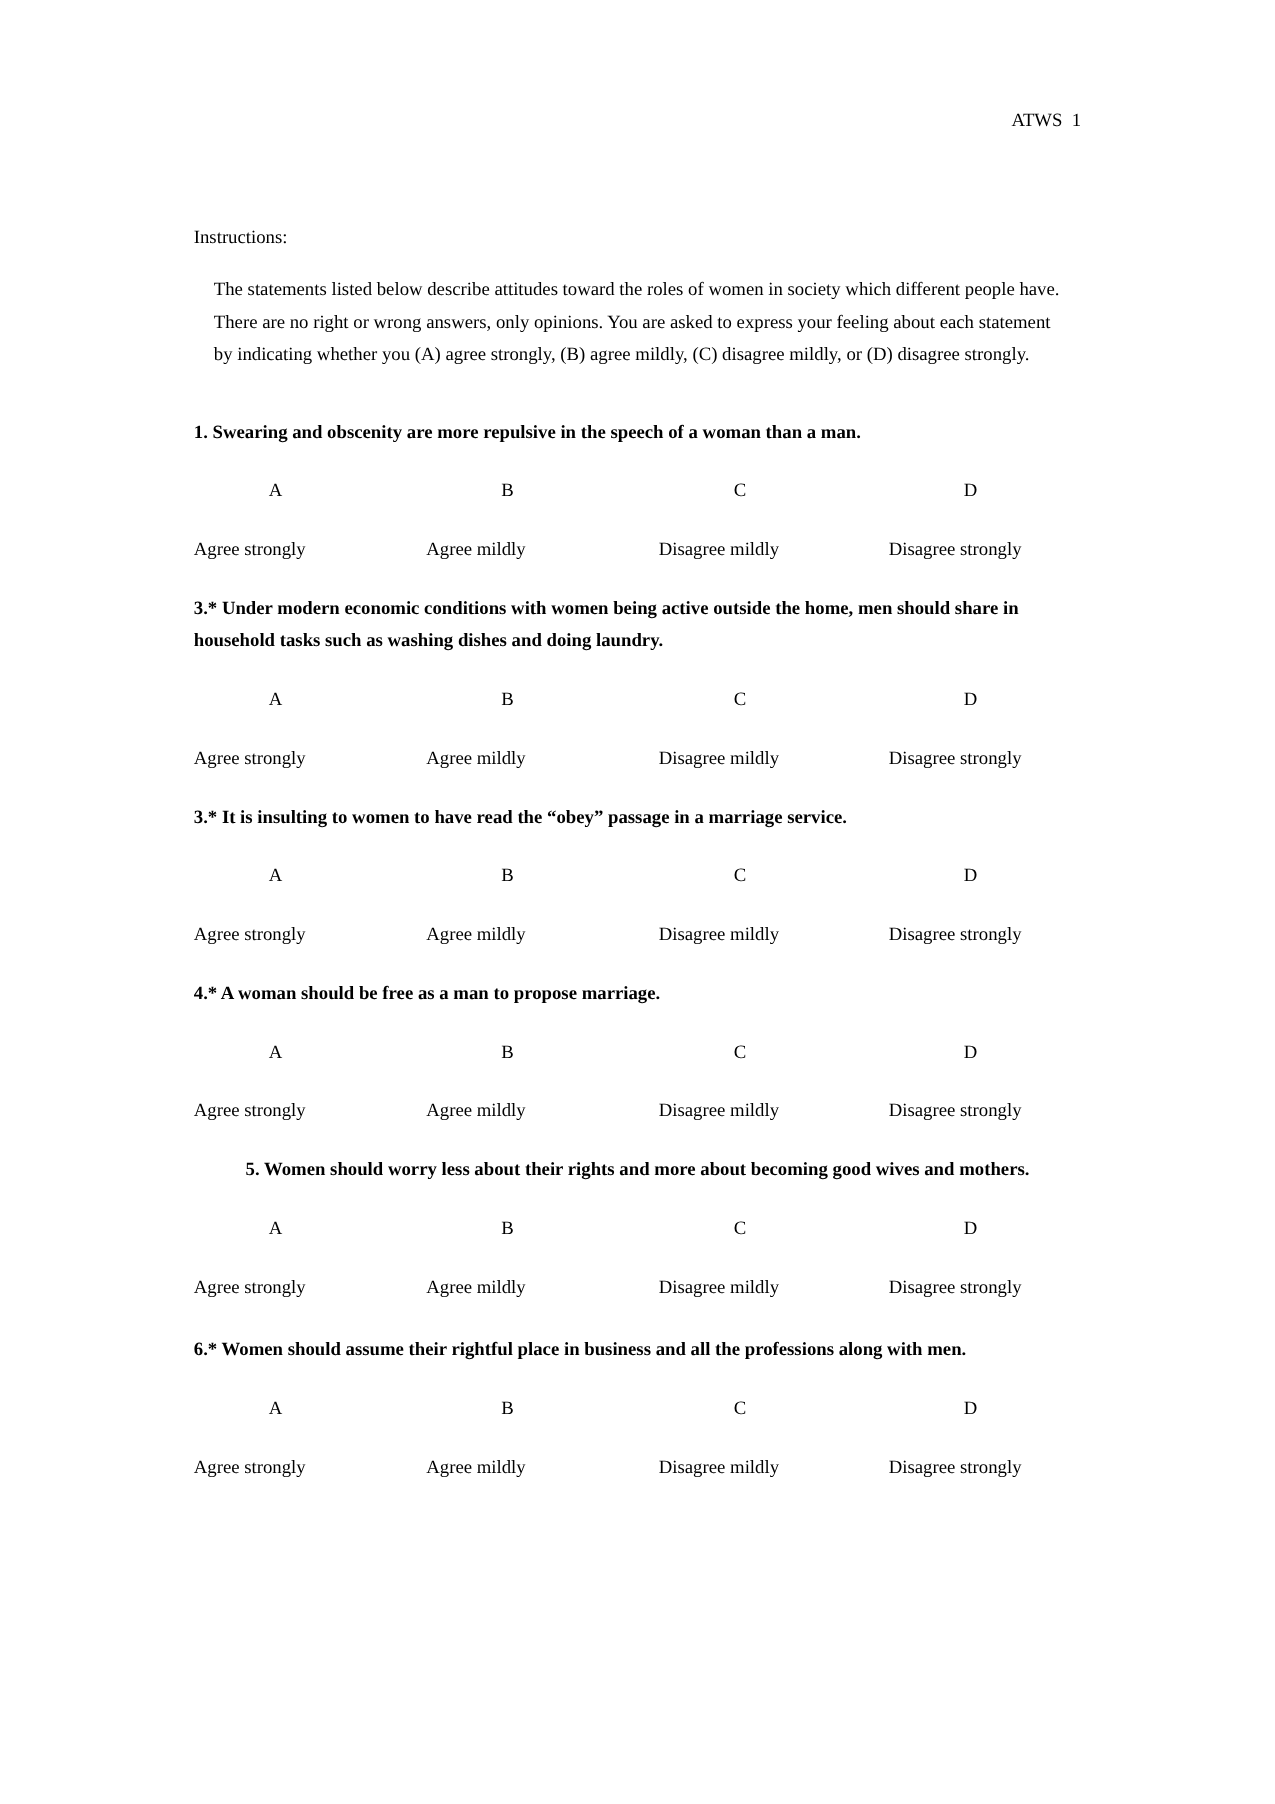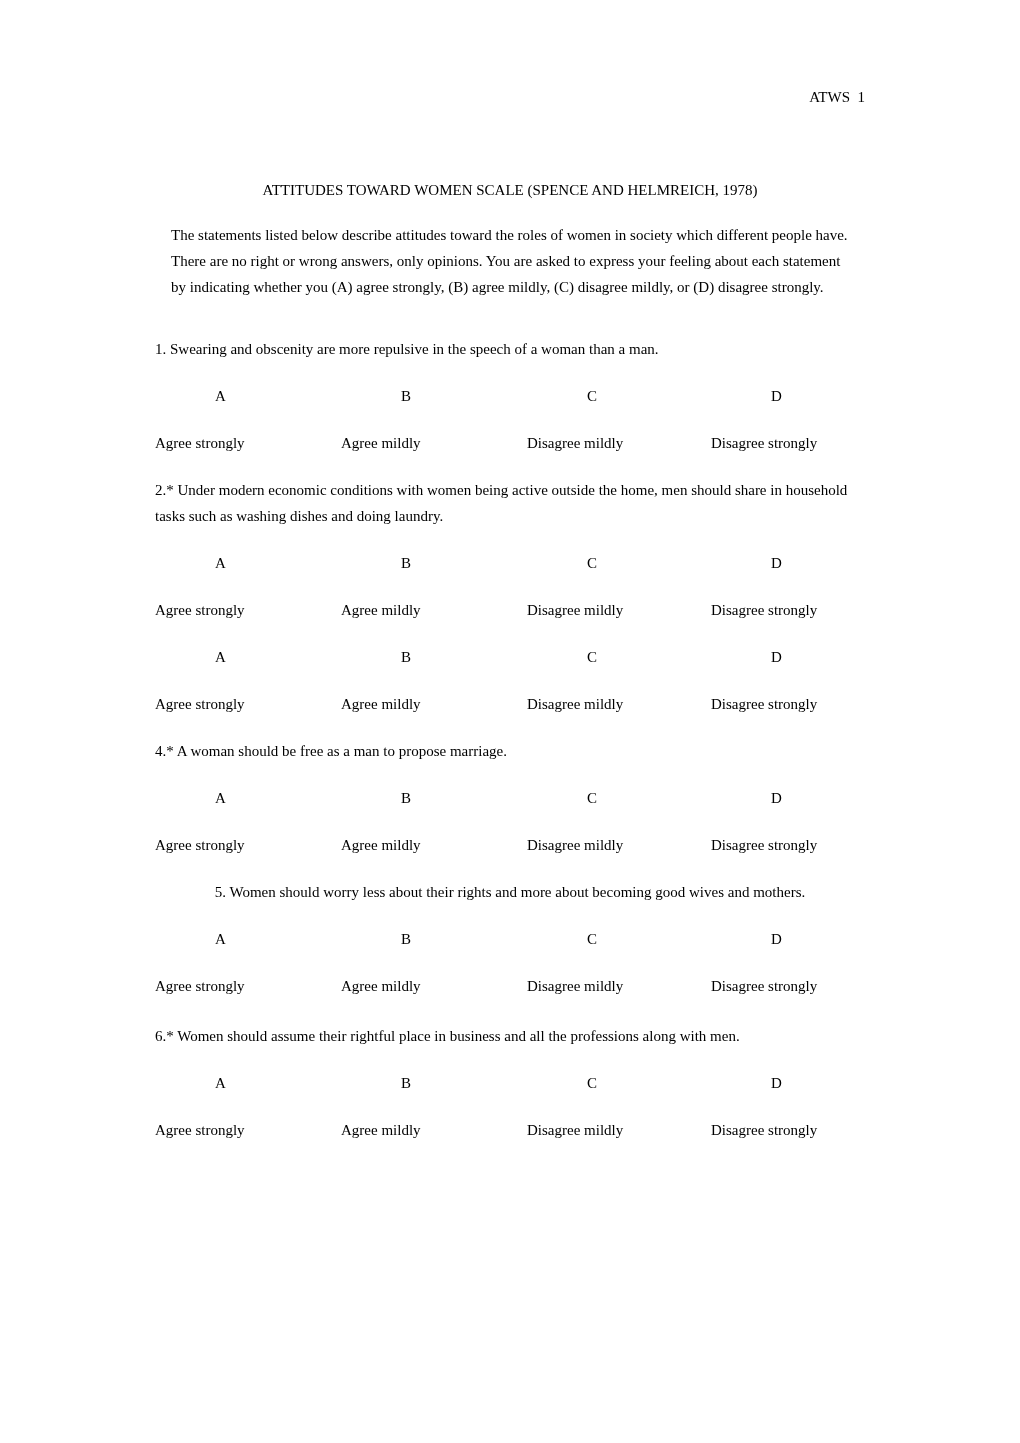--- a/index.html
+++ b/index.html
@@ -38,20 +38,21 @@
     margin: 0;
   }
   .question-block.first {
     margin-top: 36px;
   }
   .question-block.gap-before {
     margin-top: 24px;
   }
   .question {
     margin: 0 0 21px 0;
+    font-weight: bold;
   }
   .question.hang {
     padding-left: 35px;
     text-indent: -35px;
     text-align: center;
   }
   .scale-row {
     display: grid;
     grid-template-columns: 186px 186px 184px 1fr;
     margin: 0 0 21px 0;
@@ -65,57 +66,58 @@
 </style>
 </head>
 <body>
 
 <div class="page">
 
   <div class="header-row">
     <span>ATWS  1</span>
   </div>
 
-  <div class="doc-title">ATTITUDES TOWARD WOMEN SCALE (SPENCE AND HELMREICH, 1978)</div>
 
+  <div class="instructions-label">Instructions:</div>
   <div class="instructions-body">The statements listed below describe attitudes toward the roles of women in society which different people have. There are no right or wrong answers, only opinions. You are asked to express your feeling about each statement by indicating whether you (A) agree strongly, (B) agree mildly, (C) disagree mildly, or (D) disagree strongly.</div>
 
   <section class="question-block first">
     <p class="question">1. Swearing and obscenity are more repulsive in the speech of a woman than a man.</p>
     <div class="scale-row letters">
       <span class="cell">A</span>
       <span class="cell">B</span>
       <span class="cell">C</span>
       <span class="cell">D</span>
     </div>
     <div class="scale-row labels">
       <span class="cell">Agree strongly</span>
       <span class="cell">Agree mildly</span>
       <span class="cell">Disagree mildly</span>
       <span class="cell">Disagree strongly</span>
     </div>
   </section>
 
   <section class="question-block">
-    <p class="question">2.* Under modern economic conditions with women being active outside the home, men should share in household tasks such as washing dishes and doing laundry.</p>
+    <p class="question">3.* Under modern economic conditions with women being active outside the home, men should share in household tasks such as washing dishes and doing laundry.</p>
     <div class="scale-row letters">
       <span class="cell">A</span>
       <span class="cell">B</span>
       <span class="cell">C</span>
       <span class="cell">D</span>
     </div>
     <div class="scale-row labels">
       <span class="cell">Agree strongly</span>
       <span class="cell">Agree mildly</span>
       <span class="cell">Disagree mildly</span>
       <span class="cell">Disagree strongly</span>
     </div>
   </section>
 
   <section class="question-block">
+    <p class="question">3.* It is insulting to women to have read the “obey” passage in a marriage service.</p>
     <div class="scale-row letters">
       <span class="cell">A</span>
       <span class="cell">B</span>
       <span class="cell">C</span>
       <span class="cell">D</span>
     </div>
     <div class="scale-row labels">
       <span class="cell">Agree strongly</span>
       <span class="cell">Agree mildly</span>
       <span class="cell">Disagree mildly</span>

